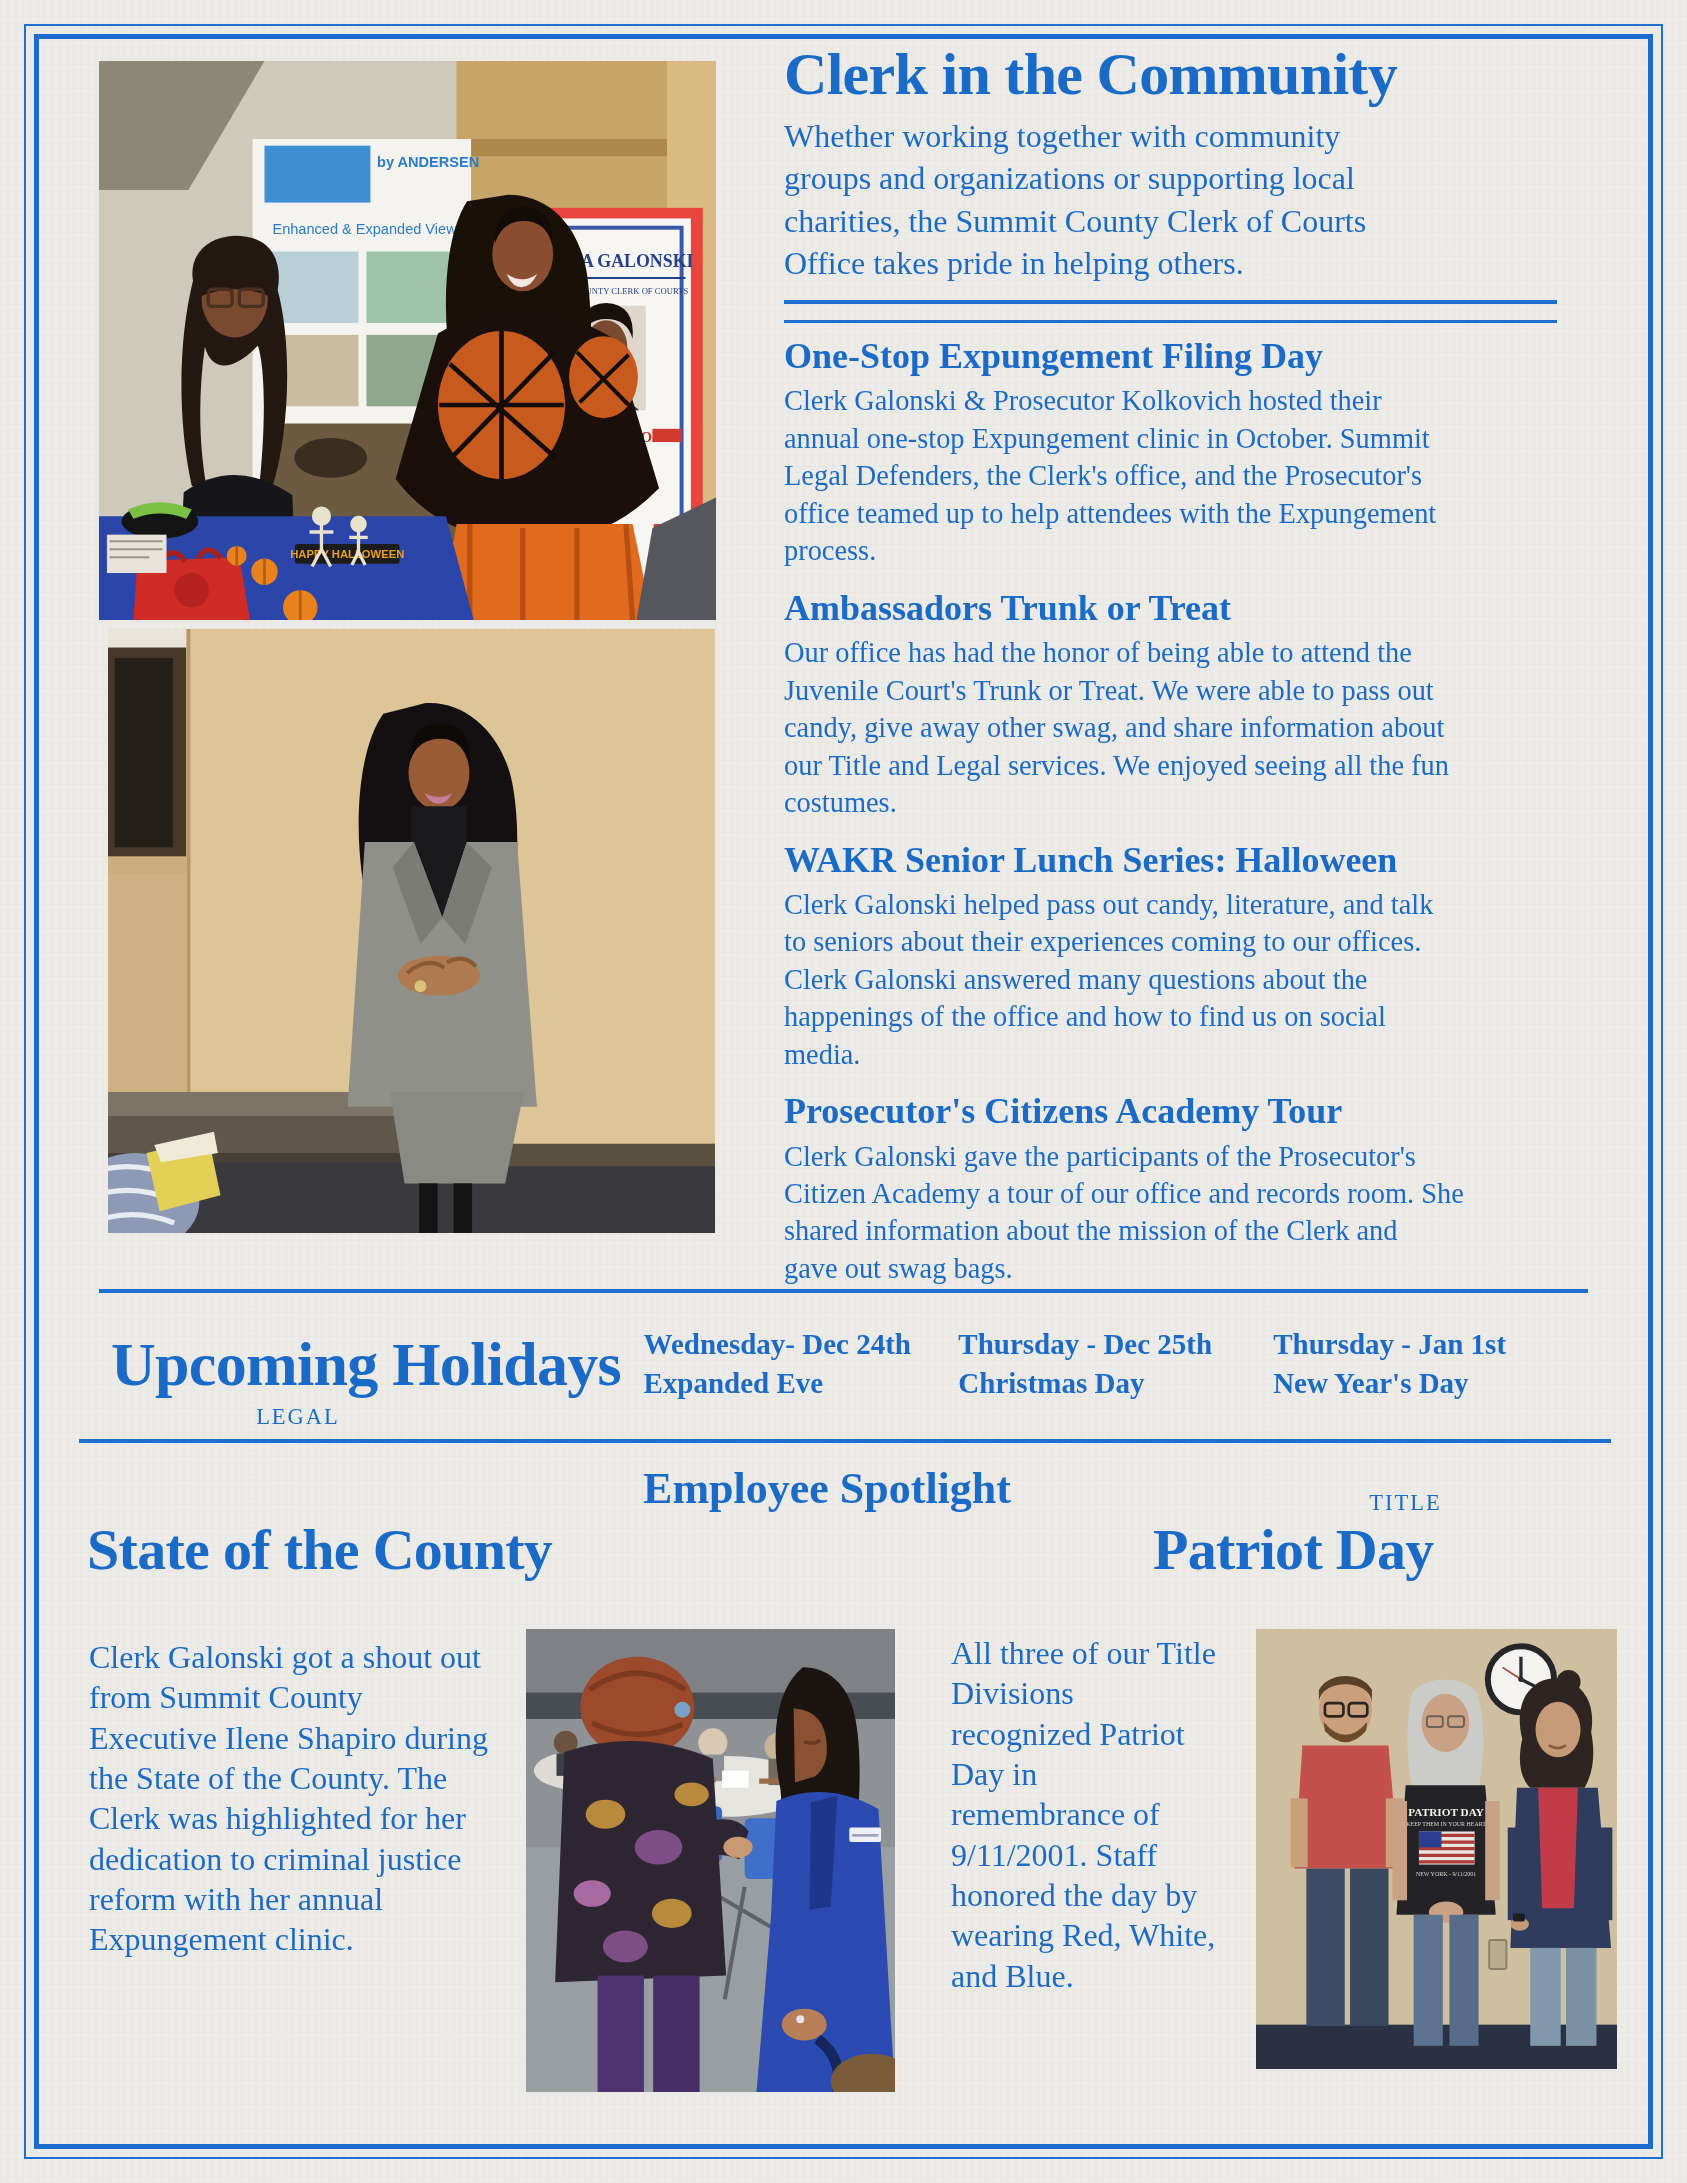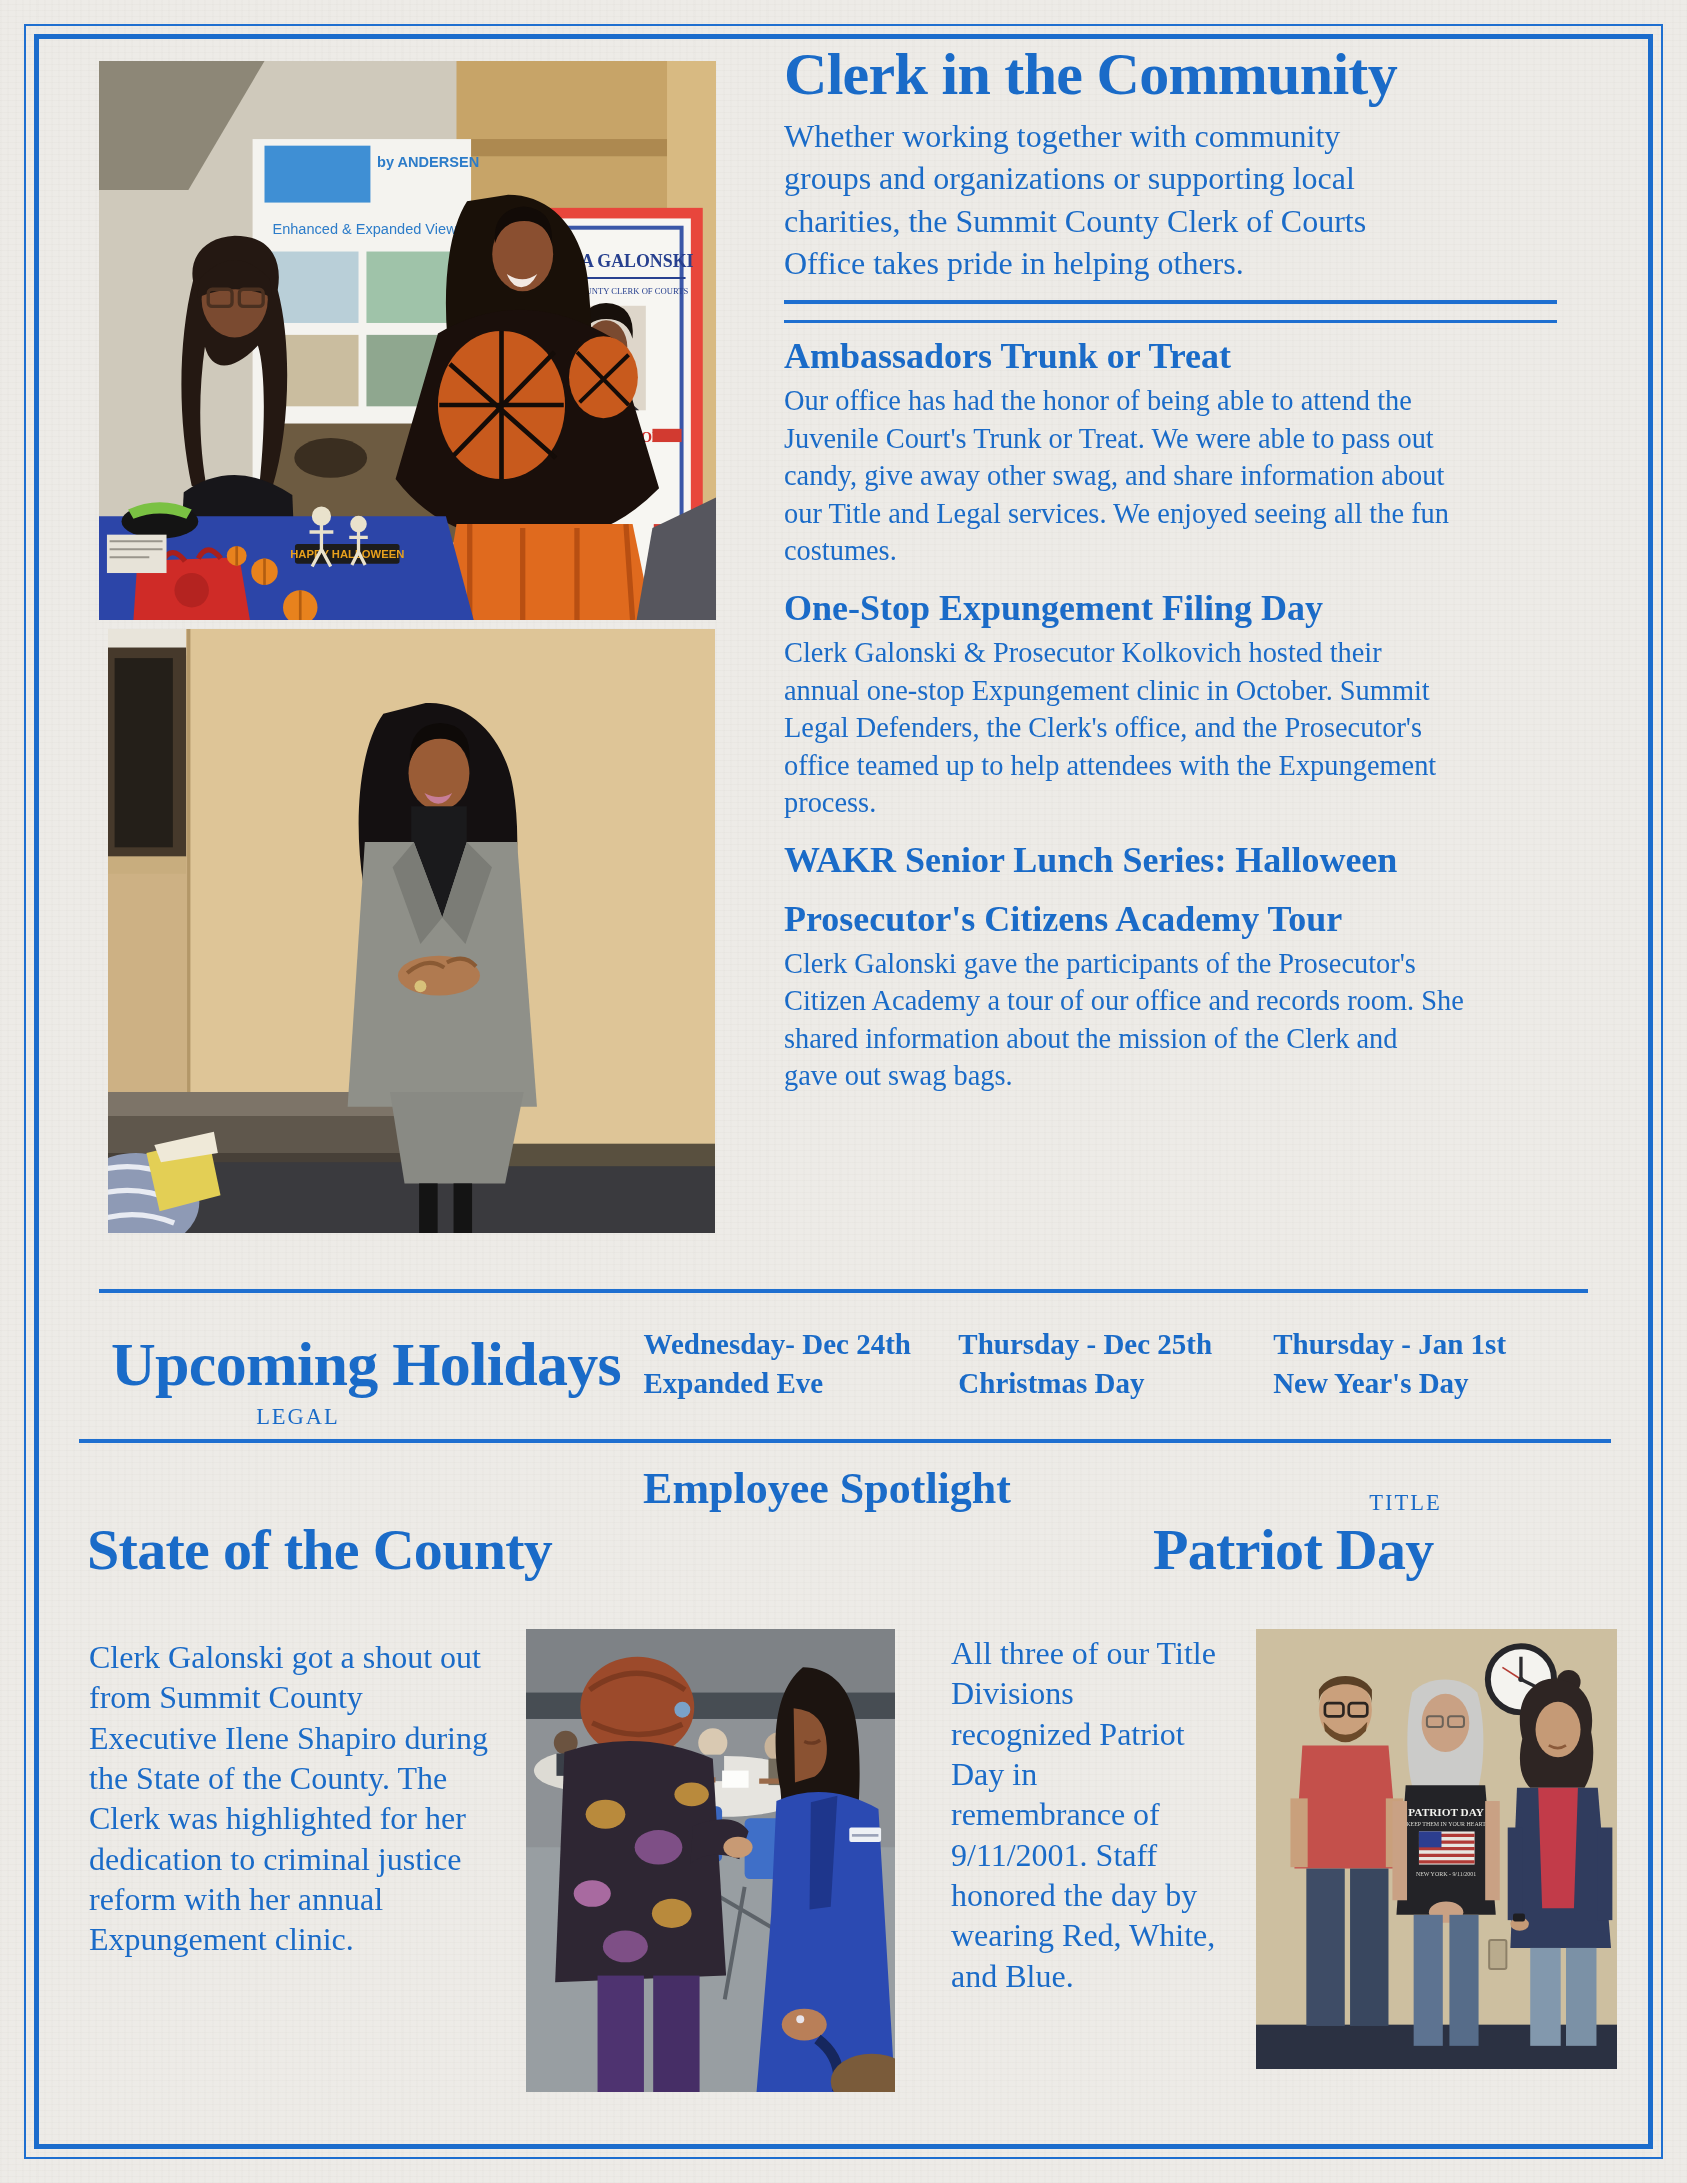--- a/index.html
+++ b/index.html
@@ -198,37 +198,42 @@
 
   <header class="community">
     <h1 class="comm-title">Clerk in the Community</h1>
     <p class="intro">Whether working together with community
 groups and organizations or supporting local
 charities, the Summit County Clerk of Courts
 Office takes pride in helping others.</p>
     <div class="double-rule"></div>
 
     <article class="sec">
+      <h2>One-Stop Expungement Filing Day</h2>
+      <p>Clerk Galonski  &amp; Prosecutor Kolkovich hosted their
+annual one-stop Expungement clinic  in October.  Summit
+Legal Defenders, the Clerk's office, and the Prosecutor's
+office teamed up to help attendees with the Expungement
+process.</p>
+    </article>
+    <article class="sec">
       <h2>Ambassadors Trunk or Treat</h2>
       <p>Our office has had the honor of being able to attend the
 Juvenile Court's Trunk or Treat. We were able to pass out
 candy, give away other swag, and share information about
 our Title and Legal services.  We enjoyed seeing all the fun
 costumes.</p>
     </article>
     <article class="sec">
-      <h2>One-Stop Expungement Filing Day</h2>
-      <p>Clerk Galonski  &amp; Prosecutor Kolkovich hosted their
-annual one-stop Expungement clinic  in October.  Summit
-Legal Defenders, the Clerk's office, and the Prosecutor's
-office teamed up to help attendees with the Expungement
-process.</p>
-    </article>
-    <article class="sec">
       <h2>WAKR Senior Lunch Series: Halloween</h2>
+      <p>Clerk Galonski helped pass out candy, literature, and talk
+to seniors about their experiences coming to our offices.
+Clerk Galonski answered many questions about the
+happenings of the office and how to find us on social
+media.</p>
     </article>
     <article class="sec">
       <h2>Prosecutor's Citizens Academy Tour</h2>
       <p>Clerk Galonski gave the participants of the Prosecutor's
 Citizen Academy a tour of our office and records room. She
 shared information about the mission of the Clerk and
 gave out swag bags.</p>
     </article>
   </header>
 

